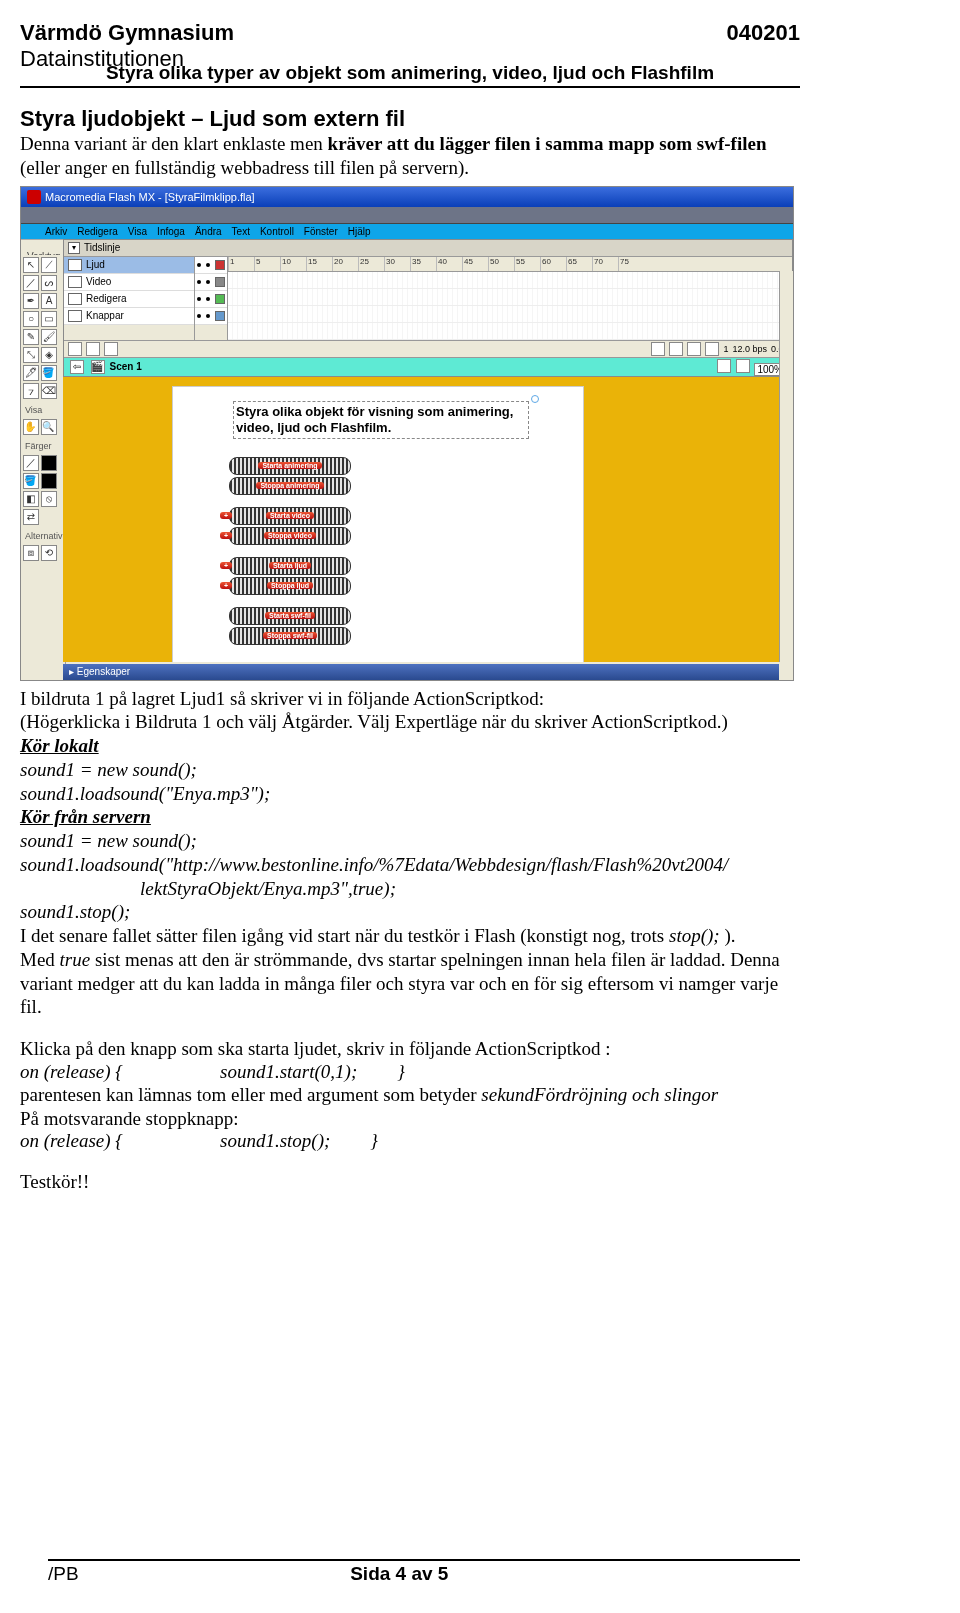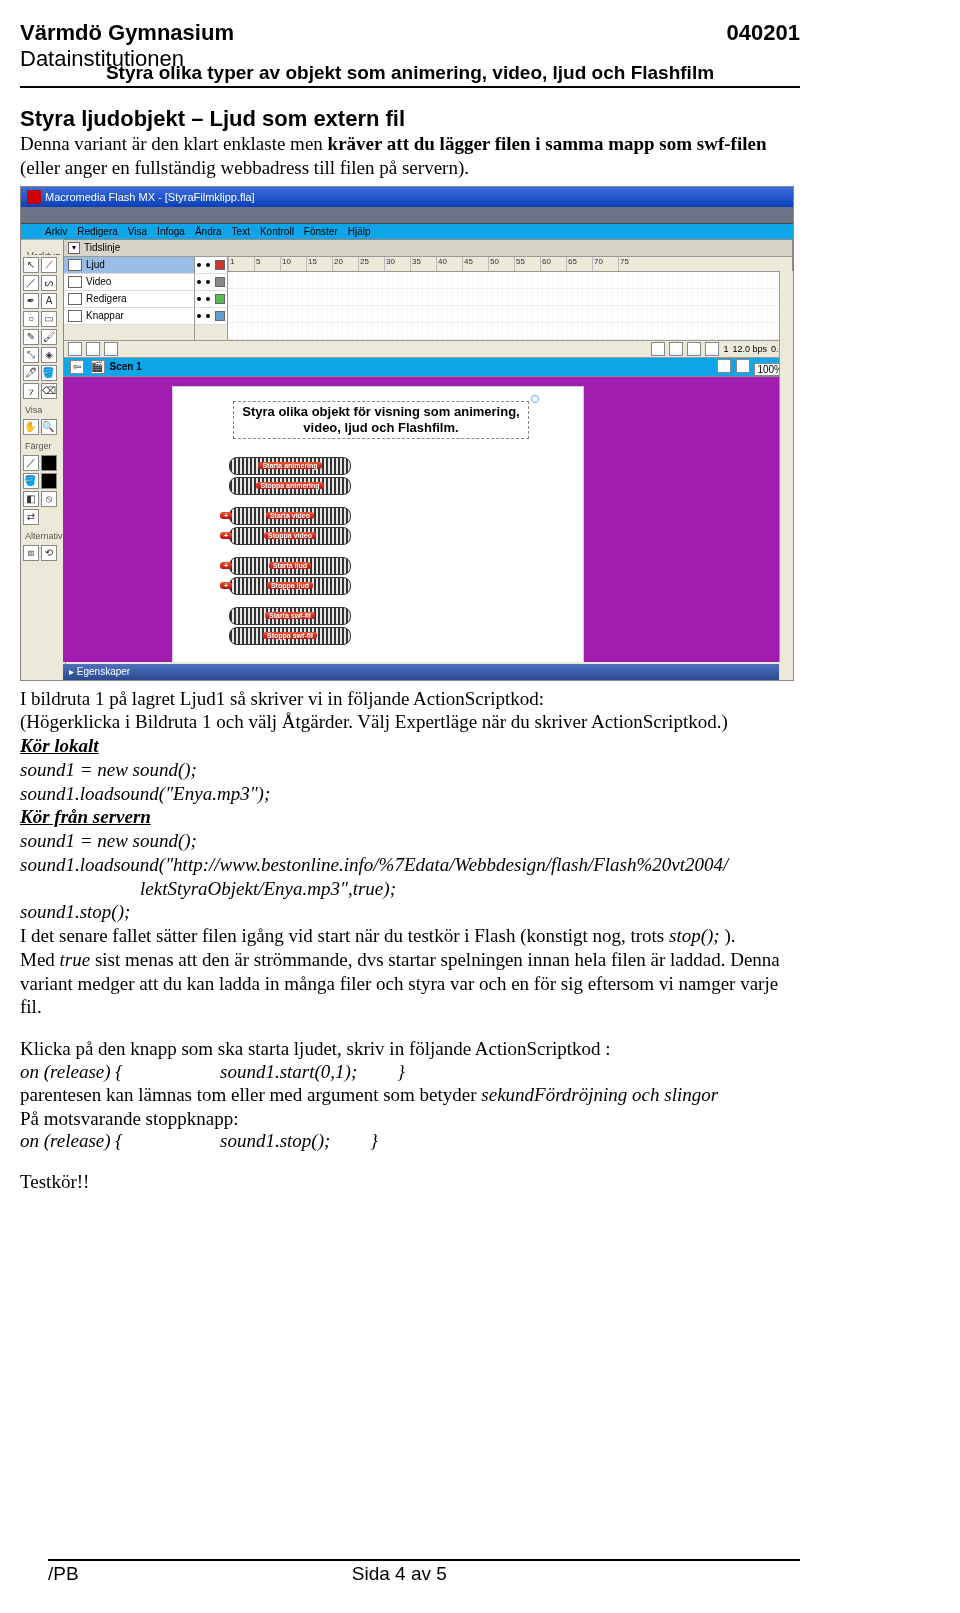--- a/index.html
+++ b/index.html
@@ -246,39 +246,38 @@
     padding: 0 4px;
   }
   .tl-footer .minibtn {
     width: 12px; height: 12px; border: 1px solid #888; background: #fff;
   }
   .tl-scenebar {
     display: flex;
     align-items: center;
     height: 18px;
     border-top: 1px solid #999;
-    background: #0ea5e9;
+    background: #5eead4;
     padding: 0 6px;
     gap: 14px;
     font-size: 10px;
     justify-content: space-between;
   }
   .tl-scenebar .zoom {
     font-size: 10px;
     width: 44px;
     border: 1px solid #888;
     background: #fff;
     padding: 0 2px;
   }
   .stage-wrap {
     flex: 1;
     overflow: hidden;
     position: relative;
-    background: #a21caf;
-    text-align: center;
+    background: #eab308;
   }
   .stage {
     position: absolute;
     left: 110px;
     top: 10px;
     width: 410px;
     height: 320px;
     background: #fff;
     box-shadow: 0 0 0 1px #ccc;
   }
@@ -646,17 +645,17 @@
     <span class="c3">}</span>
   </div>
 
   <div class="spacer"></div>
   <p class="body-p">Testkör!!</p>
 
   <footer class="doc-footer">
     <div class="line"></div>
     <div class="row">
       <span>/PB</span>
-      <span style="flex:1;text-align:center;font-weight:normal">Sida 4 av 5</span>
+      <span style="flex:1;text-align:center;font-weight:bold">Sida 4 av 5</span>
       <span style="width:80px"></span>
     </div>
   </footer>
 </div>
 
 </body></html>

